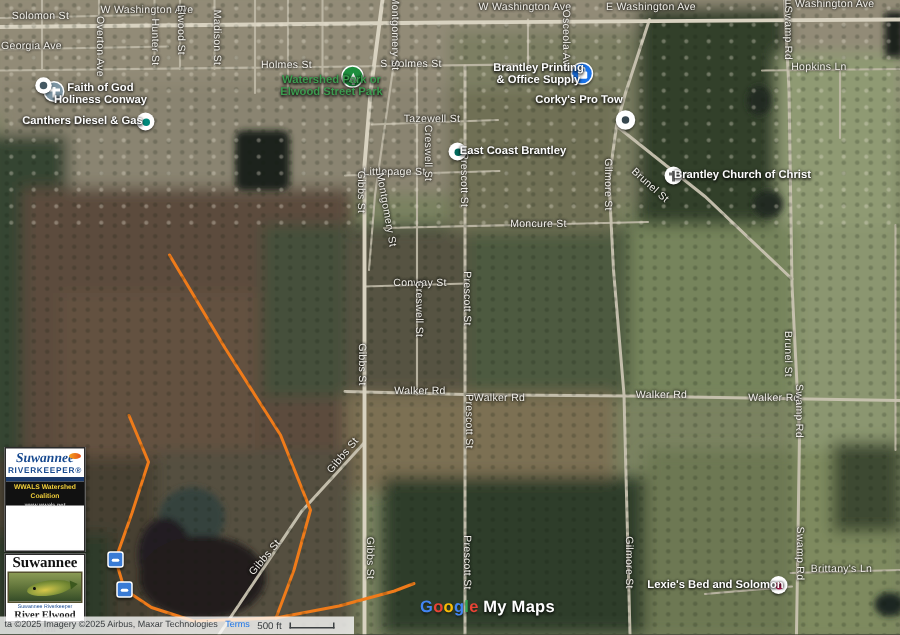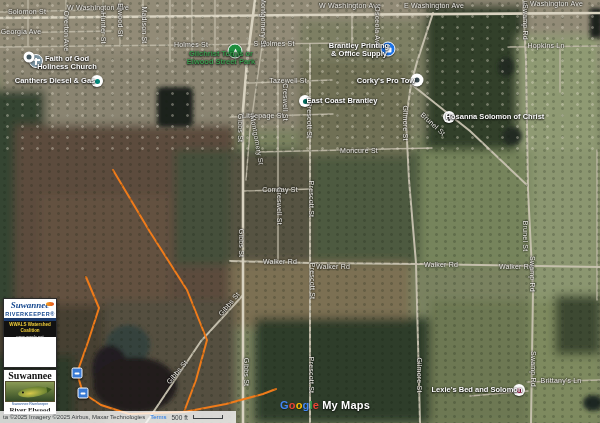--- a/index.html
+++ b/index.html
@@ -231,63 +231,63 @@
       <div class="street-label" style="position: absolute; left: 525px; top: 22px; transform: translate(-50%, -50%) rotate(90deg);">Swamp Rd</div>
       <div class="street-label" style="position: absolute; left: 532px; top: 274px; transform: translate(-50%, -50%) rotate(90deg);">Swamp Rd</div>
       <div class="street-label" style="position: absolute; left: 533px; top: 369px; transform: translate(-50%, -50%) rotate(90deg);">Swamp Rd</div>
       <div class="street-label" style="position: absolute; left: 433px; top: 124px; transform: translate(-50%, -50%) rotate(42deg);">Brunel St</div>
       <div class="street-label" style="position: absolute; left: 525px; top: 236px; transform: translate(-50%, -50%) rotate(90deg);">Brunel St</div>
       <div class="street-label" style="position: absolute; left: 377px; top: 27px; transform: translate(-50%, -50%) rotate(90deg);">Osceola Ave</div>
       <div class="poi-marker ringed" style="width: 13px; height: 13px; background: rgb(30, 142, 62); position: absolute; left: 235px; top: 51px; transform: translate(-50%, -50%);">
         <span class="glyph g-tree" style="color: rgb(255, 255, 255);"></span>
       </div>
       <div class="poi-label" style="color: rgb(61, 155, 79); position: absolute; left: 221px; top: 58px; transform: translate(-50%, -50%);">
-        <span>Gilchrist Terms or</span>
+        <span>Watershed Park or</span>
         <span>Elwood Street Park</span>
       </div>
       <div class="poi-marker ringed" style="width: 12px; height: 12px; background: rgb(125, 149, 163); position: absolute; left: 36px; top: 61px; transform: translate(-50%, -50%);">
         <span class="glyph g-cross" style="color: rgb(255, 255, 255);"></span>
       </div>
       <div class="poi-label" style="color: rgb(253, 253, 253); position: absolute; left: 67px; top: 63px; transform: translate(-50%, -50%);">
         <span>Faith of God</span>
-        <span>Holiness Church</span>
+        <span>Holiness Conway</span>
       </div>
       <div class="poi-marker" style="width: 11px; height: 11px; background: rgb(255, 255, 255); position: absolute; left: 29px; top: 57px; transform: translate(-50%, -50%);">
         <span class="glyph g-dot" style="color: rgb(69, 90, 100);"></span>
       </div>
       <div class="poi-marker" style="width: 12px; height: 12px; background: rgb(255, 255, 255); position: absolute; left: 97px; top: 81px; transform: translate(-50%, -50%);">
         <span class="glyph g-dot" style="color: rgb(0, 137, 123);"></span>
       </div>
       <div class="poi-label" style="color: rgb(253, 253, 253); position: absolute; left: 55px; top: 81px; transform: translate(-50%, -50%);">
         <span>Canthers Diesel &amp; Gas</span>
       </div>
       <div class="poi-marker ringed" style="width: 13px; height: 13px; background: rgb(26, 115, 232); position: absolute; left: 388px; top: 49px; transform: translate(-50%, -50%);">
         <span class="glyph g-bag" style="color: rgb(255, 255, 255);"></span>
       </div>
       <div class="poi-label" style="color: rgb(253, 253, 253); position: absolute; left: 359px; top: 50px; transform: translate(-50%, -50%);">
         <span>Brantley Printing</span>
         <span>&amp; Office Supply</span>
       </div>
       <div class="poi-marker" style="width: 13px; height: 13px; background: rgb(255, 255, 255); position: absolute; left: 417px; top: 80px; transform: translate(-50%, -50%);">
         <span class="glyph g-dot" style="color: rgb(55, 71, 79);"></span>
       </div>
-      <div class="poi-label" style="color: rgb(253, 253, 253); position: absolute; left: 386px; top: 81px; transform: translate(-50%, -50%);">
+      <div class="poi-label" style="color: rgb(253, 253, 253); position: absolute; left: 386px; top: 67px; transform: translate(-50%, -50%);">
         <span>Corky's Pro Tow</span>
       </div>
       <div class="poi-marker" style="width: 12px; height: 12px; background: rgb(255, 255, 255); position: absolute; left: 305px; top: 101px; transform: translate(-50%, -50%);">
         <span class="glyph g-dot" style="color: rgb(0, 105, 92);"></span>
       </div>
       <div class="poi-label" style="color: rgb(253, 253, 253); position: absolute; left: 342px; top: 101px; transform: translate(-50%, -50%);">
         <span>East Coast Brantley</span>
       </div>
       <div class="poi-marker" style="width: 12px; height: 12px; background: rgb(255, 255, 255); position: absolute; left: 449px; top: 117px; transform: translate(-50%, -50%);">
         <span class="glyph g-cross" style="color: rgb(106, 106, 106);"></span>
       </div>
       <div class="poi-label" style="color: rgb(253, 253, 253); position: absolute; left: 495px; top: 117px; transform: translate(-50%, -50%);">
-        <span>Hosanna Solomon of Christ</span>
+        <span>Brantley Church of Christ</span>
       </div>
       <div class="poi-marker" style="width: 12px; height: 12px; background: rgb(255, 255, 255); position: absolute; left: 519px; top: 390px; transform: translate(-50%, -50%);">
         <span class="glyph g-dot" style="color: rgb(233, 30, 99);"></span>
       </div>
       <div class="poi-label" style="color: rgb(253, 253, 253); position: absolute; left: 477px; top: 390px; transform: translate(-50%, -50%);">
         <span>Lexie's Bed and Solomon</span>
       </div>
       <div class="poi-marker square" style="width: 9px; height: 9px; background: rgb(58, 123, 213); position: absolute; left: 77px; top: 373px; transform: translate(-50%, -50%);">
         <span class="glyph g-bar" style="color: rgb(255, 255, 255);"></span>
       </div>

